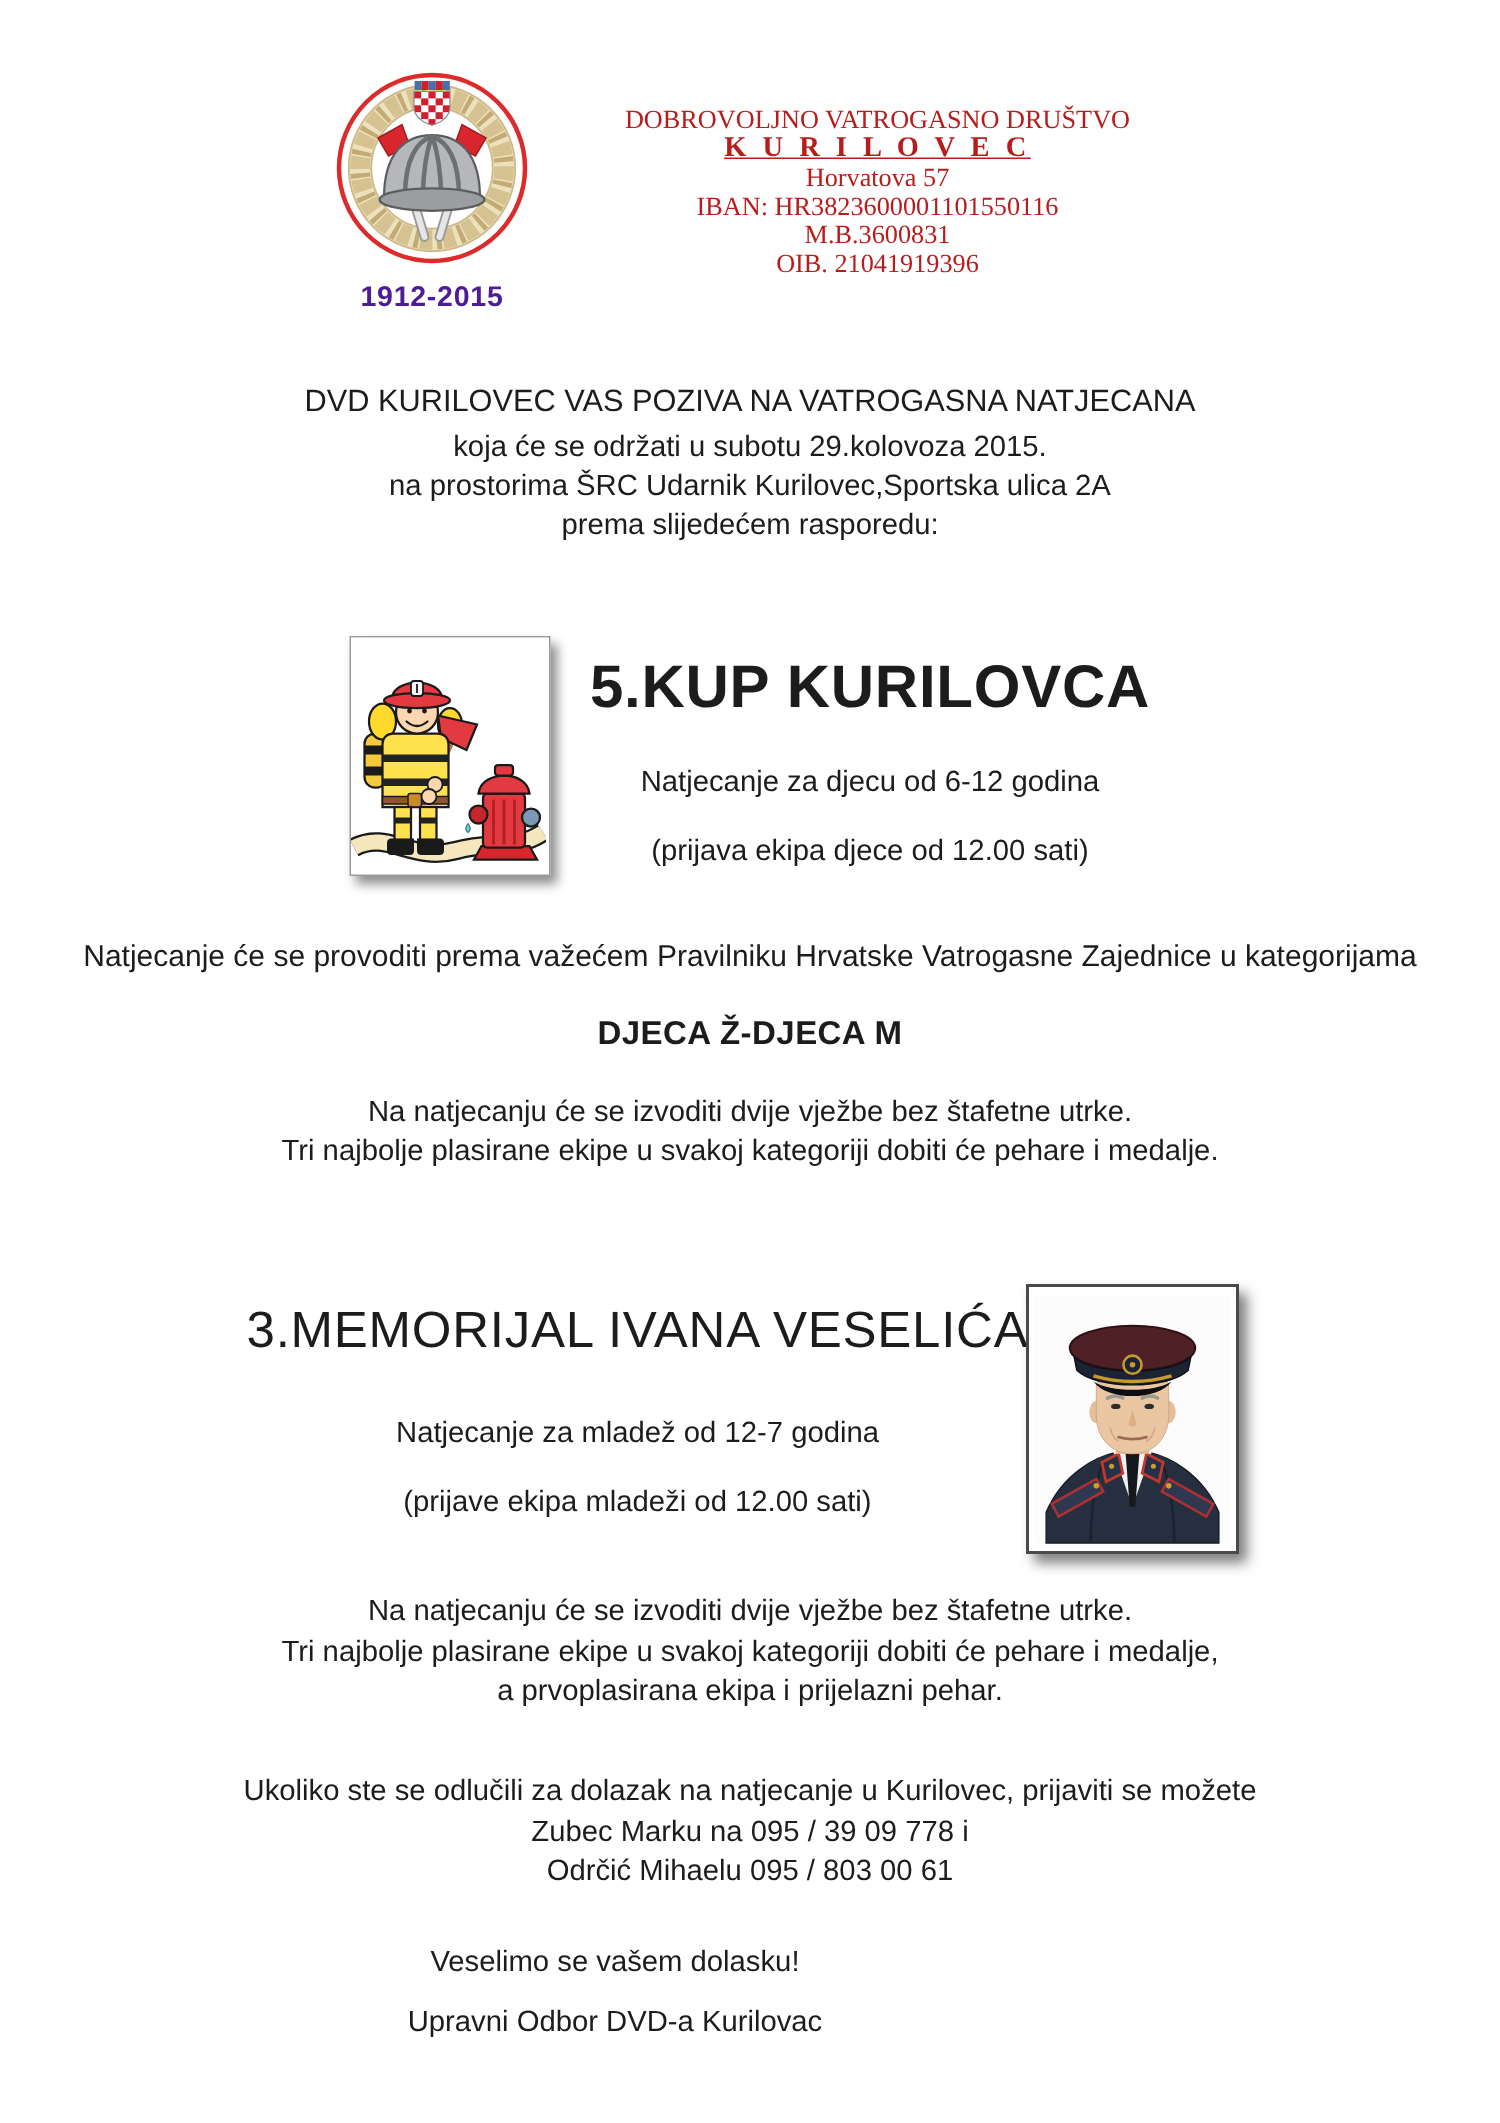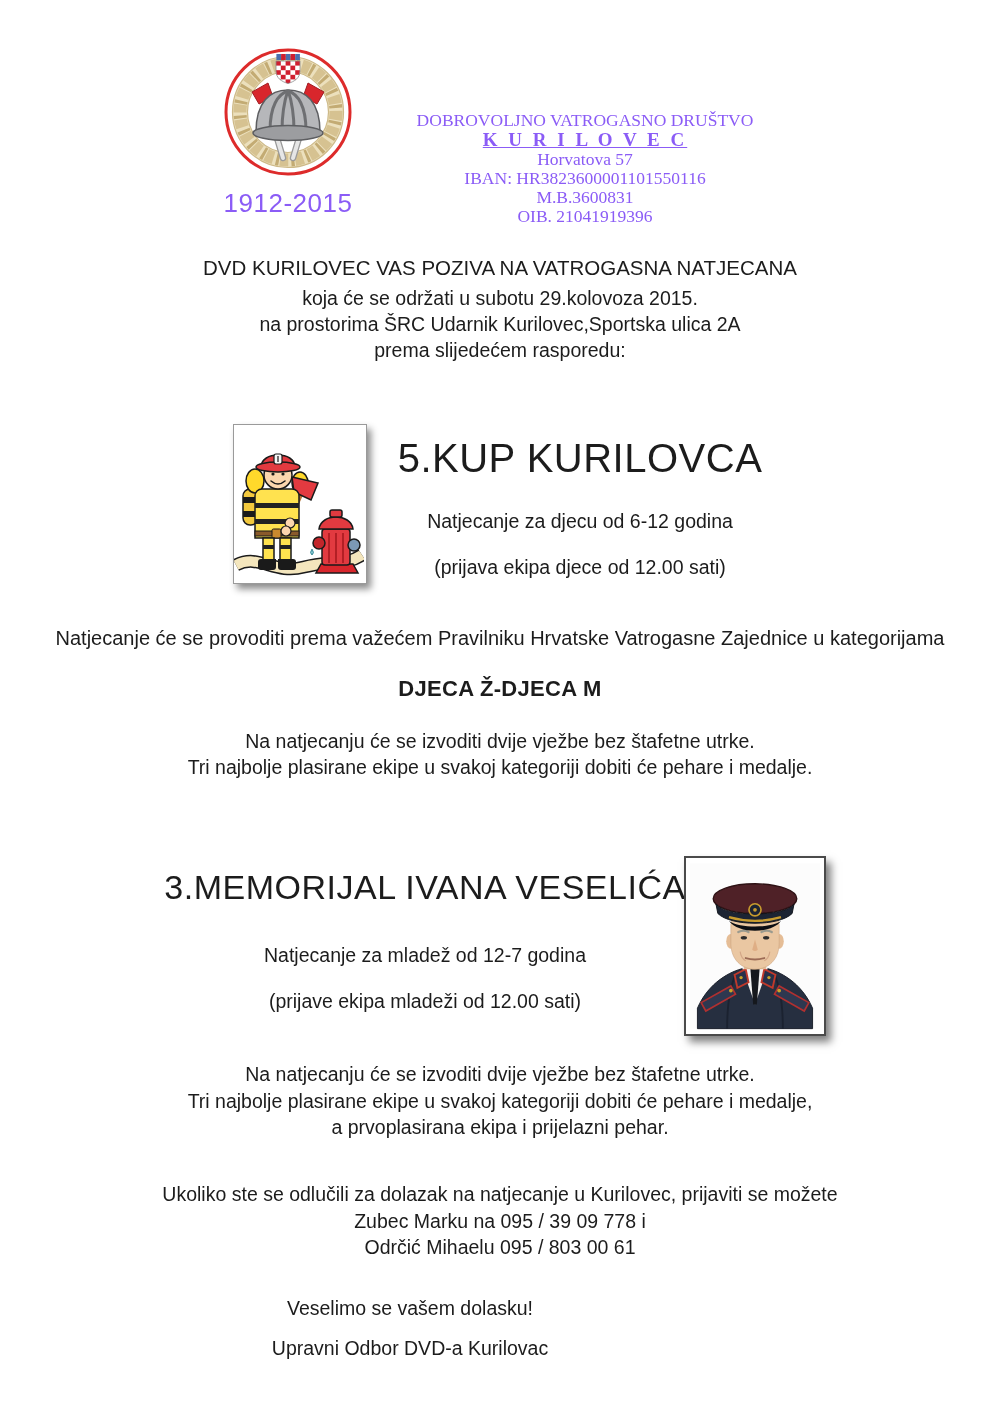--- a/index.html
+++ b/index.html
@@ -3,35 +3,35 @@
 <meta charset="utf-8">
 <style>
   html,body{margin:0;padding:0;background:#ffffff;}
   .page{
     position:relative;width:1000px;height:1415px;background:#ffffff;
     font-family:"Liberation Sans",sans-serif;color:#1c1c1c;overflow:hidden;
   }
 
   
   .logo-block{position:absolute;left:222px;top:46px;width:132px;text-align:center;}
-  .logo-years{margin-top:10px;font-size:26px;font-weight:normal;color:#8b5cf6;letter-spacing:0.5px;}
+  .logo-years{margin-top:10px;font-size:19px;font-weight:bold;color:#4c1d95;letter-spacing:0.5px;}
   .org-block{position:absolute;left:325px;top:70px;width:520px;text-align:center;
-             font-family:"Liberation Serif",serif;font-size:17.5px;line-height:19.3px;color:#8b5cf6;margin-top:41px;}
+             font-family:"Liberation Serif",serif;font-size:17.5px;line-height:19.3px;color:#b91c1c;}
   .org-name{font-weight:bold;font-size:19px;letter-spacing:3px;text-decoration:underline;}
 
   
   .intro{position:absolute;left:0;top:255px;width:1000px;text-align:center;
          font-size:19.5px;line-height:26px;}
   .intro-l1{font-size:20.5px;margin-bottom:4px;}
 
   
   .kup-image-frame{position:absolute;left:233px;top:424px;width:132px;height:158px;
       border:1px solid #9a9a9a;background:#fff;box-shadow:4px 5px 7px rgba(0,0,0,0.45);}
   .kup-text{position:absolute;left:370px;top:436px;width:420px;text-align:center;}
-  .kup-title{font-size:40px;font-weight:normal;line-height:44px;letter-spacing:0.5px;}
+  .kup-title{font-size:40px;font-weight:bold;line-height:44px;letter-spacing:0.5px;}
   .kup-sub{font-size:19.5px;line-height:26px;margin-top:28px;}
   .kup-note{font-size:19.5px;line-height:26px;margin-top:20px;}
 
   
   .rules-kup{position:absolute;left:0;top:625px;width:1000px;text-align:center;font-size:19.5px;}
   .rules-kup-intro{font-size:20px;line-height:26px;}
   .rules-categories{font-size:22px;font-weight:bold;line-height:26px;margin-top:25px;letter-spacing:0.3px;}
   .rules-kup-l2{line-height:26px;margin-top:26px;}
   .rules-kup-l3{line-height:27px;}
 

